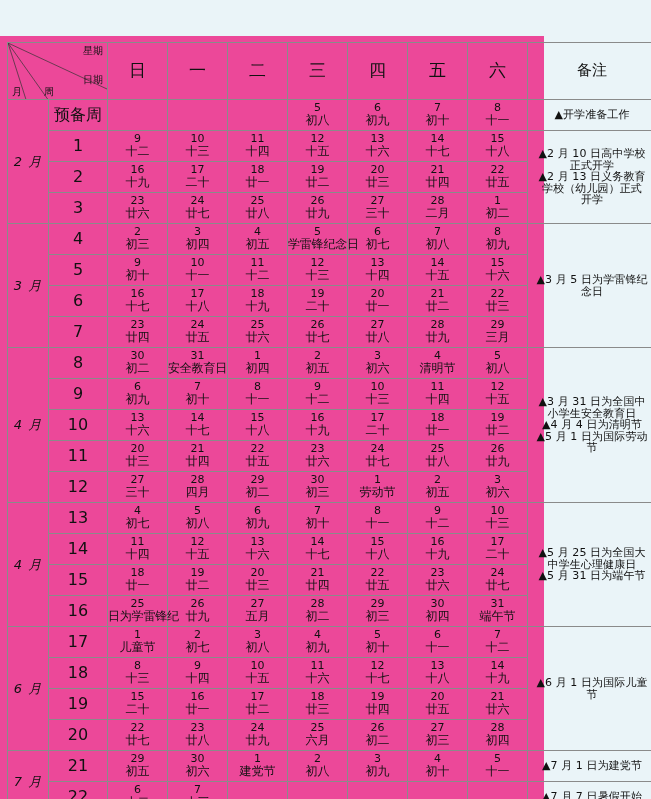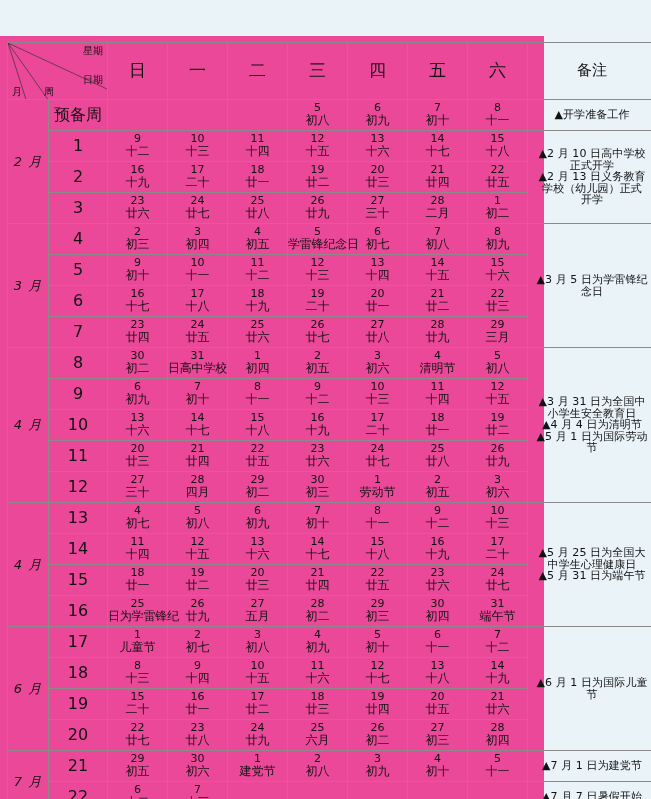--- a/index.html
+++ b/index.html
@@ -432,21 +432,21 @@
         </tr>
         <tr class="wk">
           <td class="month-cell" rowspan="5">4 月</td>
           <td class="week-cell">8</td>
           <td class="daycell">
             <span class="sol">30</span>
             <span class="lun">初二</span>
           </td>
           <td class="daycell">
             <span class="sol">31</span>
-            <span class="lun tiny">日高中学校</span>
+            <span class="lun tiny">安全教育日</span>
           </td>
           <td class="daycell">
             <span class="sol">1</span>
             <span class="lun">初四</span>
           </td>
           <td class="daycell">
             <span class="sol">2</span>
             <span class="lun">初五</span>
           </td>
           <td class="daycell">

